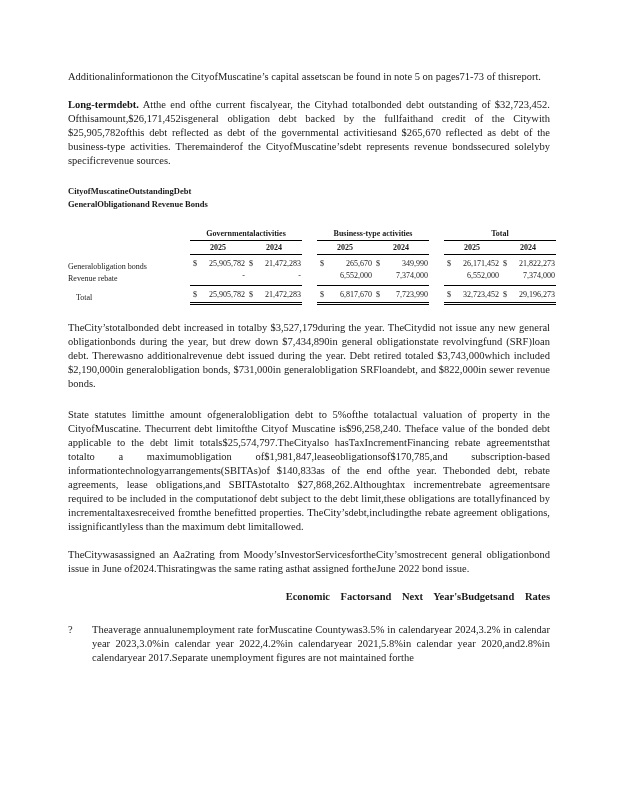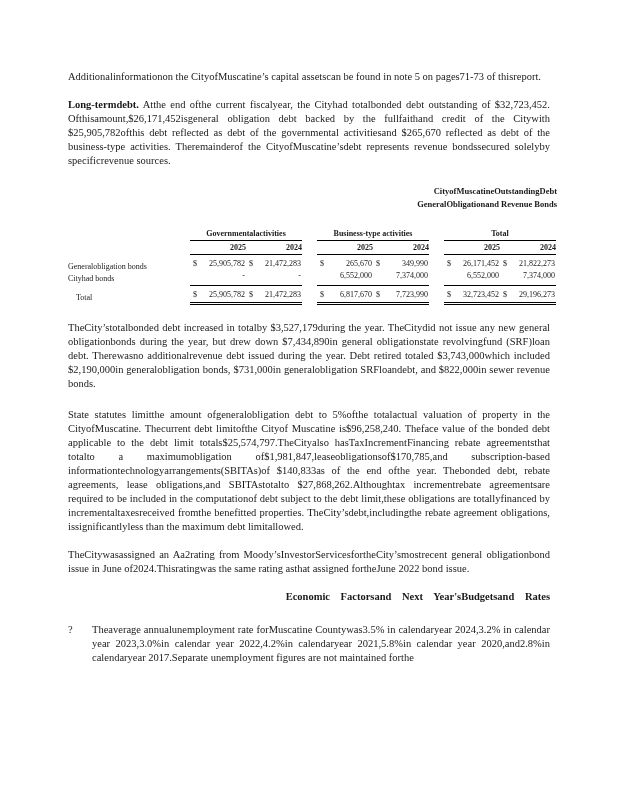--- a/index.html
+++ b/index.html
@@ -21,21 +21,21 @@
     text-align: justify;
     margin: 0 0 14px 0;
     width: 482px;
   }
   .para b { font-weight: bold; }
   .gap-lg { margin-bottom: 17px; }
 
   
   .tbl-title {
     width: 489px;
-    text-align: right;
+    text-align: left;
     font-weight: bold;
     font-size: 8.5px;
     line-height: 13px;
     margin: 16px 0 17px 0;
   }
 
   
   .fin-table {
     display: flex;
     align-items: flex-start;
@@ -56,21 +56,21 @@
     font-weight: bold;
     border-bottom: 1px solid #000;
     white-space: nowrap;
   }
   .g-years {
     display: flex;
     height: 13px; line-height: 13px;
     border-bottom: 1px solid #000;
     margin-bottom: 3px;
   }
-  .ycell { width: 56px; text-align: right; font-weight: bold; }
+  .ycell { width: 56px; text-align: center; font-weight: bold; }
   .g-row { display: flex; height: 12px; line-height: 12px; }
   .tcell { width: 56px; display: inline-flex; justify-content: space-between; box-sizing: border-box; padding: 0 1px 0 3px; }
   .tcell .d, .tcell .n { font-style: normal; }
   .g-total {
     display: flex;
     margin-top: 3px;
     border-top: 1px solid #000;
     border-bottom: 3px double #000;
     padding: 2px 0 1px 0;
     height: 13px; line-height: 13px;
@@ -103,21 +103,21 @@
 
   <div class="tbl-title">
     <div>CityofMuscatineOutstandingDebt</div>
     <div>GeneralObligationand Revenue Bonds</div>
   </div>
 
   <div class="fin-table">
     <div class="tlabels">
       <div class="lbl-spacer"></div>
       <div class="rlabel">Generalobligation bonds</div>
-      <div class="rlabel">Cityhad bonds</div>
+      <div class="rlabel">Revenue rebate</div>
       <div class="rlabel-total">Total</div>
     </div>
 
     <div class="tgroup">
       <div class="g-title">Governmentalactivities</div>
       <div class="g-years">
         <span class="ycell">2025</span>
         <span class="ycell">2024</span>
       </div>
       <div class="g-row">

